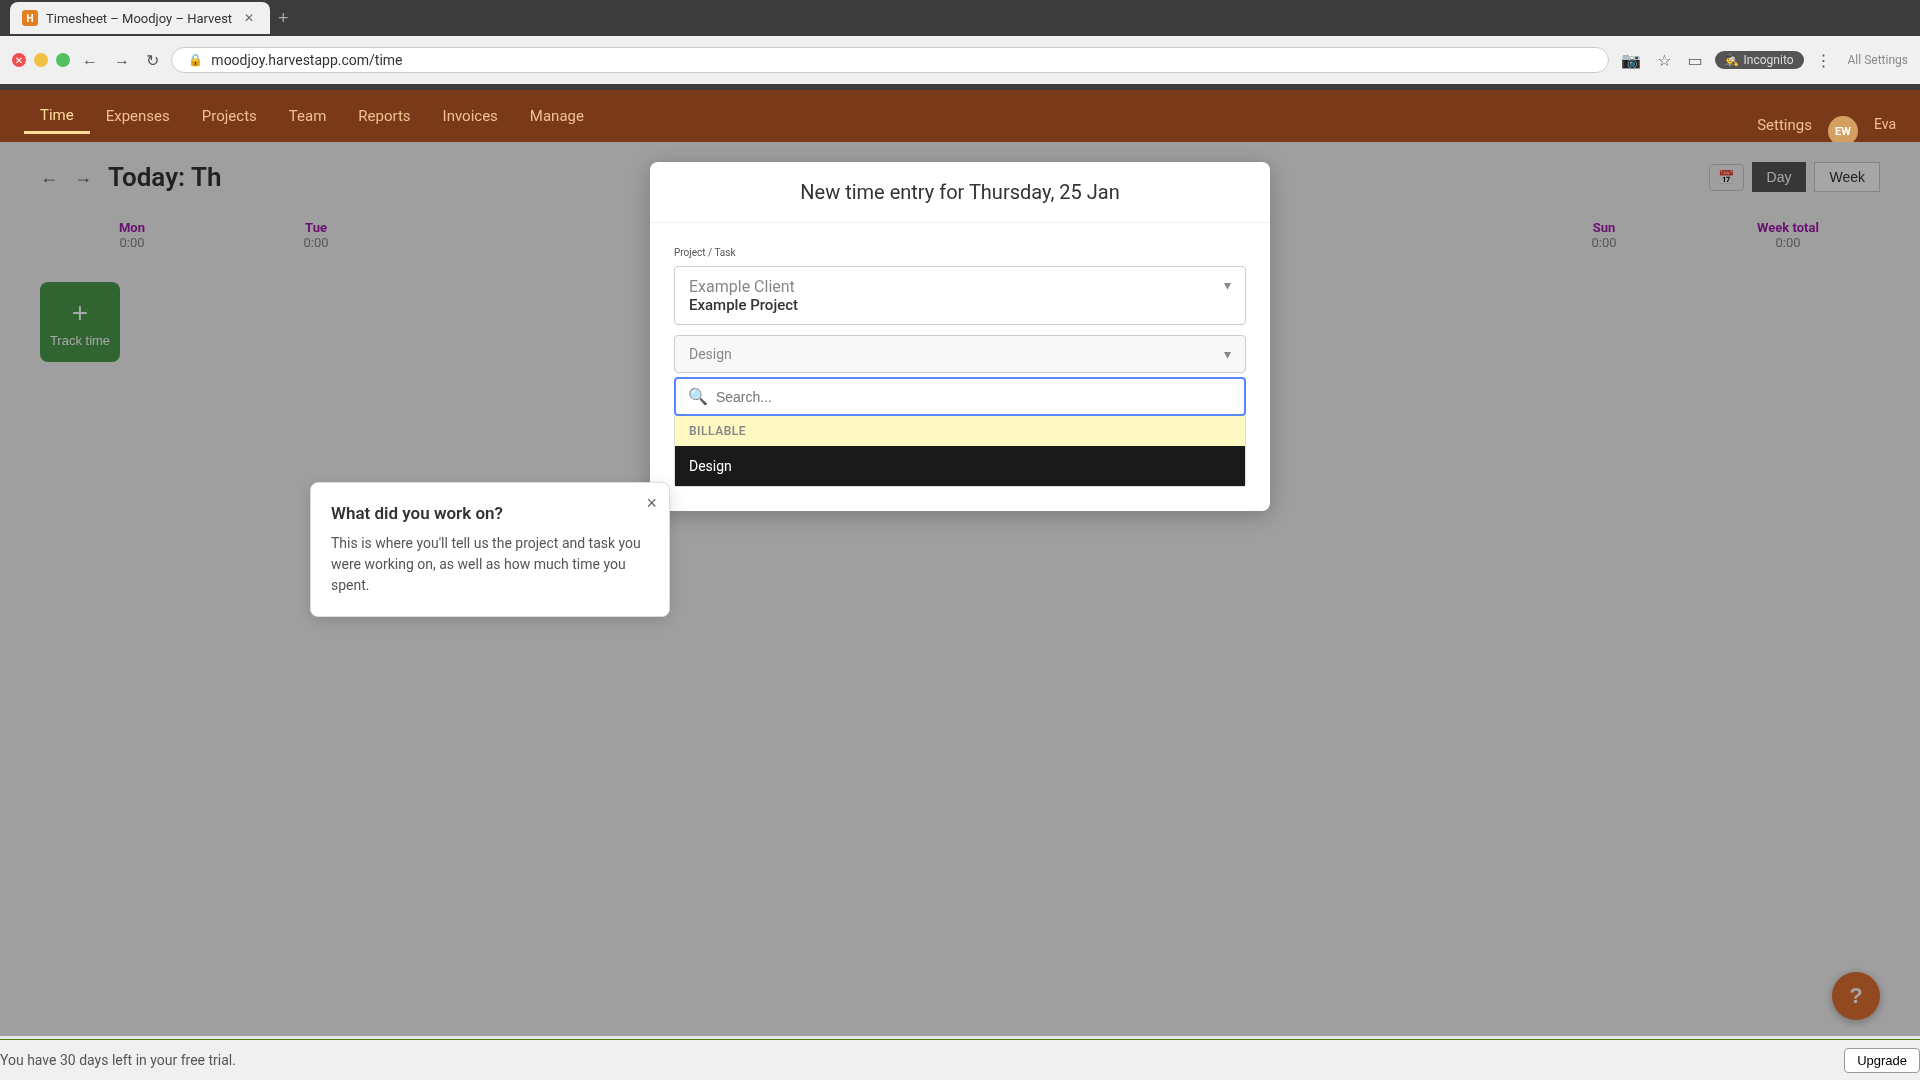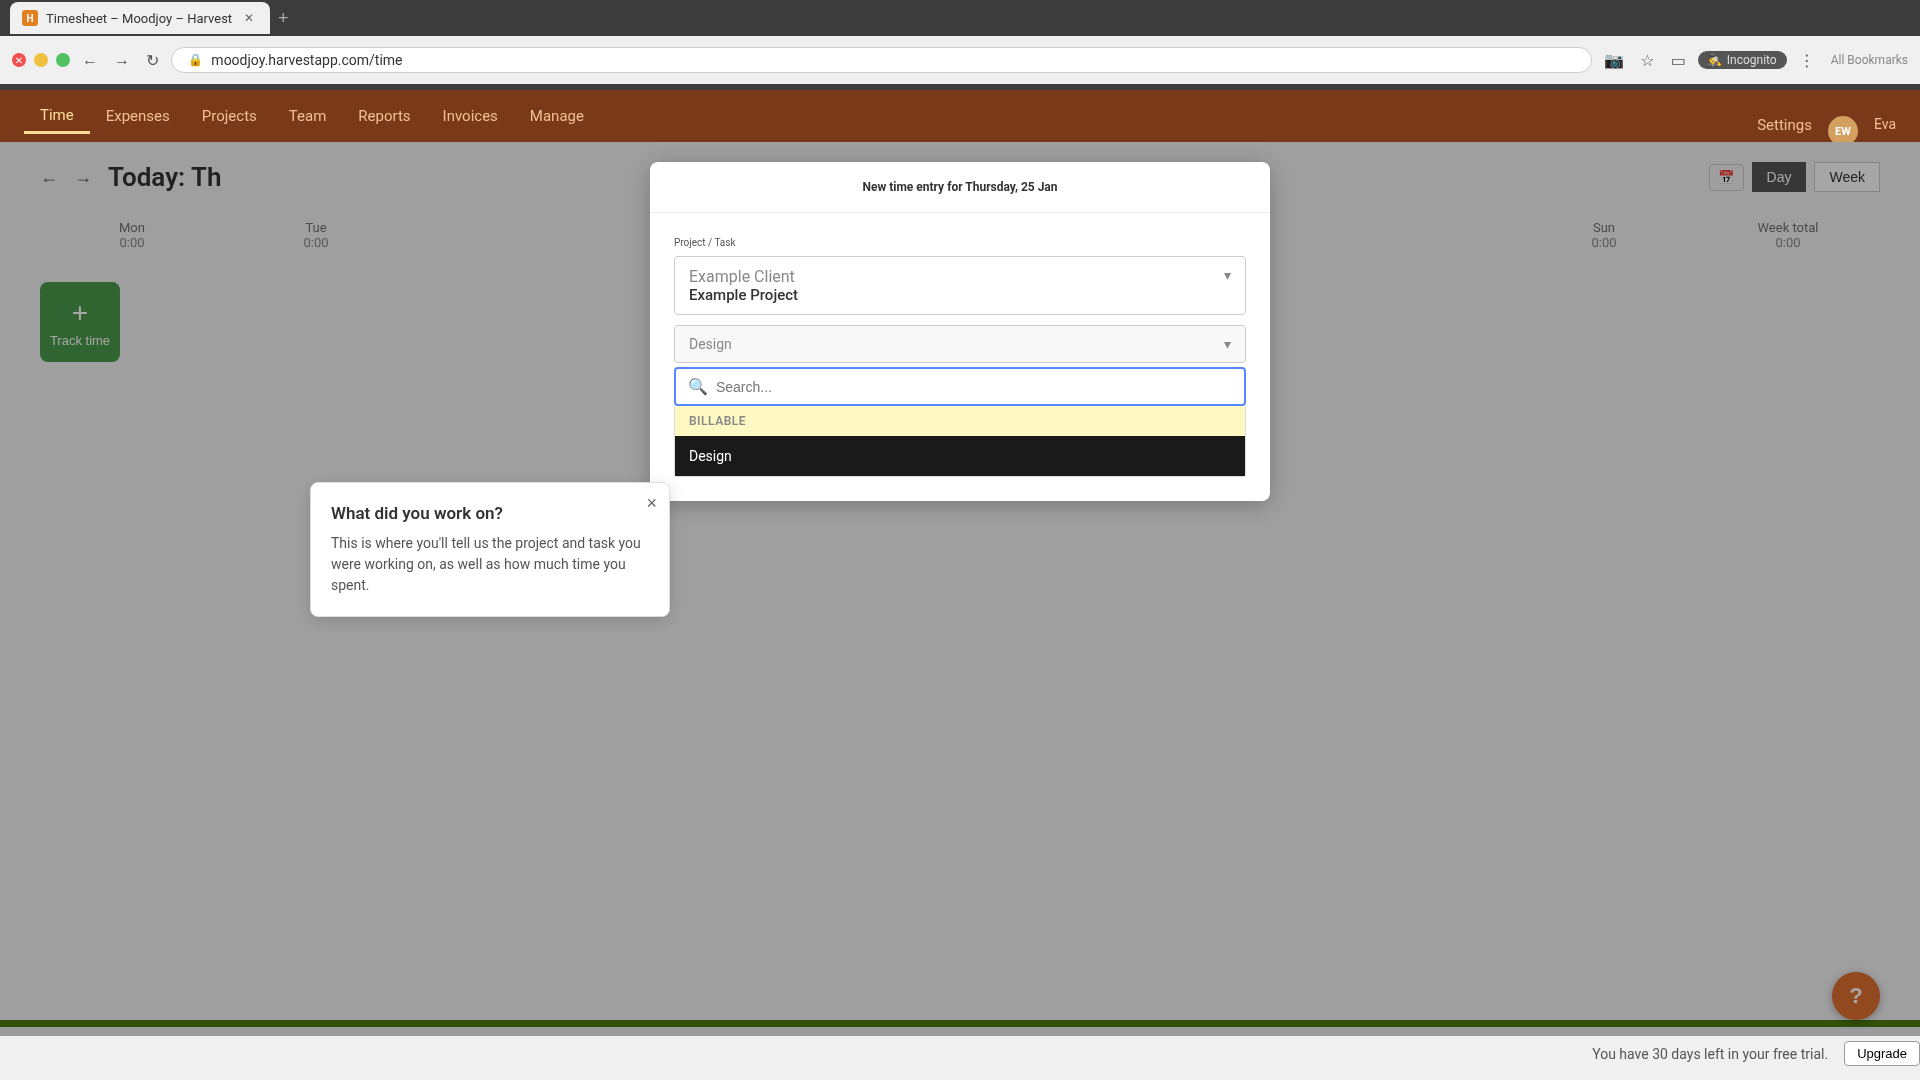--- a/index.html
+++ b/index.html
@@ -247,21 +247,21 @@
       gap: 0;
       margin-bottom: 16px;
     }
     .day-cell {
       flex: 1;
       text-align: center;
       padding: 8px 0;
       font-size: 13px;
       color: #555;
     }
-    .day-cell .day-name { font-weight: 400; color: #737373; }
+    .day-cell .day-name { font-weight: 700; color: #a21caf; }
     .day-cell .day-total { color: #888; }
 
     
     .track-time-btn {
       width: 80px; height: 80px;
       background: #4a9a4a;
       border-radius: 8px;
       border: none;
       cursor: pointer;
       display: flex;
@@ -271,26 +271,26 @@
       gap: 4px;
       color: white;
       font-size: 13px;
     }
     .track-time-btn .plus-icon { font-size: 28px; font-weight: 300; }
 
     
     .bottom-bar {
       position: absolute;
       bottom: 0; left: 0; right: 0;
-      height: 60px;
+      height: 41px;
       background: #f0f0f0;
-      border-top: 7px solid #4d7c0f;
-      display: flex;
-      align-items: center;
-      justify-content: flex-end;
+      border-top: 1px solid #4d7c0f;
+      display: flex;
+      align-items: center;
+      justify-content: space-between;
       gap: 16px;
       font-size: 14px;
       color: #555;
     }
     .upgrade-btn {
       background: white;
       border: 1px solid #999;
       border-radius: 4px;
       padding: 4px 12px;
       font-size: 13px;
@@ -332,22 +332,22 @@
       background: white;
       border-radius: 8px;
       box-shadow: 0 4px 24px rgba(0,0,0,0.25);
       z-index: 20;
       overflow: visible;
     }
     .modal-header {
       padding: 18px 38px;
       border-bottom: 1px solid #eee;
       text-align: center;
-      font-size: 12px;
-      font-weight: 700;
+      font-size: 20px;
+      font-weight: 400;
       color: #333;
     }
     .modal-body {
       padding: 24px;
     }
     .field-label {
       font-size: 10px;
       color: #555;
       margin-bottom: 8px;
       font-weight: 400;
@@ -494,21 +494,21 @@
     </div>
     <div class="browser-actions">
       <button class="browser-action-btn">📷</button>
       <button class="browser-action-btn">☆</button>
       <button class="browser-action-btn">▭</button>
       <div class="incognito-badge">
         <span>🕵</span>
         <span>Incognito</span>
       </div>
       <button class="browser-action-btn">⋮</button>
-      <span style="font-size:12px;color:#888;margin-left:4px">All Bookmarks</span>
+      <span style="font-size:12px;color:#888;margin-left:4px">All Settings</span>
     </div>
   </div>
 </div>
 
 <div class="app-container">
 
   <nav class="app-nav">
     <a class="nav-item active">Time</a>
     <a class="nav-item">Expenses</a>
     <a class="nav-item">Projects</a>

